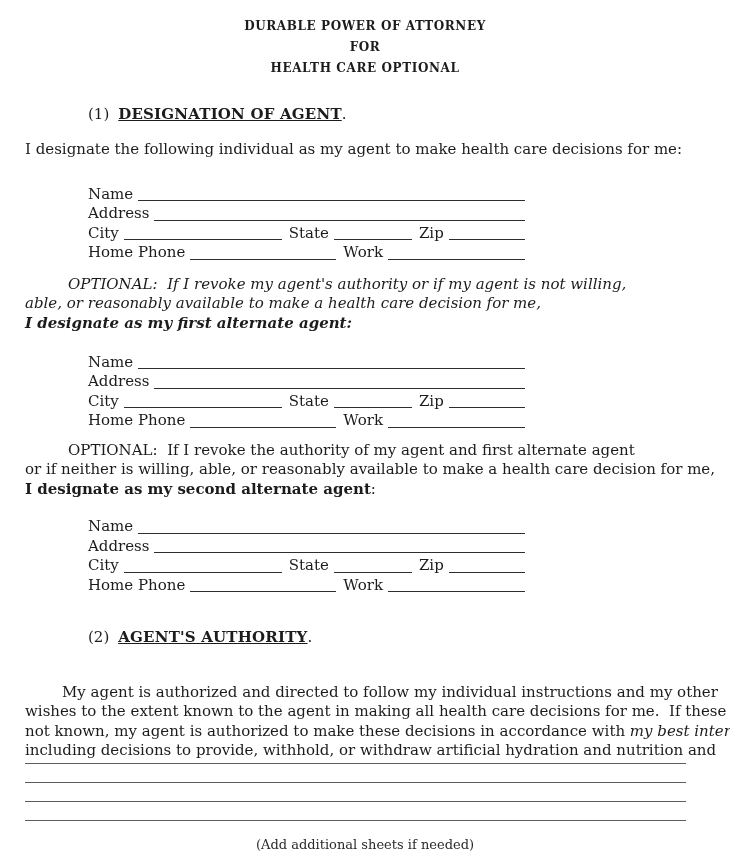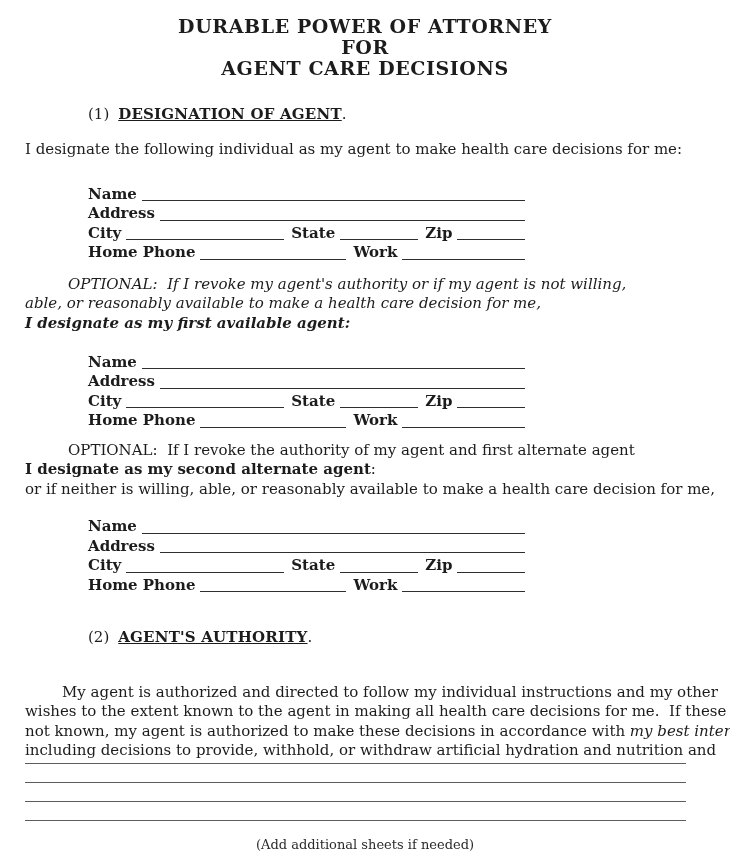--- a/index.html
+++ b/index.html
@@ -3,60 +3,60 @@
 <meta charset="utf-8">
 <style>
   * { margin: 0; padding: 0; box-sizing: border-box; }
   html, body { background: #ffffff; }
   body {
     width: 730px; height: 856px; overflow: hidden;
     font-family: "DejaVu Serif", "Liberation Serif", serif;
     font-size: 15px; line-height: 19.5px; color: #1c1c1c;
     padding: 16px 25px 0 25px;
   }
-  .title { text-align: center; font-weight: bold; font-size: 19px; line-height: 21px; letter-spacing: 0.6px; }
+  .title { text-align: center; font-weight: bold; font-size: 12px; line-height: 21px; letter-spacing: 0.6px; }
   .sec-heading { margin-left: 63px; white-space: pre; }
   .sec-heading .num { font-weight: normal; margin-right: 9px; }
   .sec-heading .hd { font-weight: bold; letter-spacing: 0.2px; text-decoration: underline; }
   .line { white-space: pre; }
   .intro { margin-top: 15.5px; }
   .indent-opt { padding-left: 43px; }
   .indent-par { padding-left: 37px; }
   .bold-line { font-weight: bold; }
   .bold-line .colon { font-weight: normal; }
   .opt1 { margin-top: 12px; font-style: italic; }
   .opt2 { margin-top: 10px; }
   .h1 { margin-top: 26px; }
   .h2 { margin-top: 33px; }
   .para2 { margin-top: 35px; }
   .fblock { width: 437px; margin-left: 63px; }
   .fblock.b1 { margin-top: 25px; }
   .fblock.b2 { margin-top: 19.5px; }
   .fblock.b3 { margin-top: 18px; }
   .frow { display: flex; align-items: flex-end; height: 19.5px; }
-  .frow .lbl { white-space: pre; margin-right: 5px; font-weight: bold; }
+  .frow .lbl { white-space: pre; margin-right: 5px; }
   .frow .lbl.mid { margin-left: 7px; }
   .ul { border-bottom: 1.4px solid #2e2e2e; height: 0; margin-bottom: 3px; }
   .ul.grow { flex: 1; }
   .ul.city-line { width: 158px; }
   .ul.state-line { width: 78px; }
   .ul.home-line { width: 146px; }
   .rules { margin-top: 2.5px; width: 661px; }
   .rule { height: 0; border-top: 1.6px solid #5c5c5c; margin-bottom: 18px; }
   .rule:last-child { margin-bottom: 0; }
   .footer-caption { margin-top: 15px; width: 680px; text-align: center; font-size: 13px; line-height: 17px; color: #2a2a2a; }
   .it { font-style: italic; }
 </style>
 </head>
 <body>
 
 <div class="title">
   <div>DURABLE POWER OF ATTORNEY</div>
   <div>FOR</div>
-  <div>AGENT CARE DECISIONS</div>
+  <div>HEALTH CARE OPTIONAL</div>
 </div>
 
 <div class="sec-heading h1"><span class="num">(1)</span><span class="hd">DESIGNATION OF AGENT</span><span>.</span></div>
 
 <div class="line intro">I designate the following individual as my agent to make health care decisions for me:</div>
 
 <div class="fblock b1">
   <div class="frow">
     <span class="lbl">Name</span>
     <span class="ul grow"></span>
@@ -77,21 +77,21 @@
     <span class="lbl">Home Phone</span>
     <span class="ul home-line"></span>
     <span class="lbl mid">Work</span>
     <span class="ul grow"></span>
   </div>
 </div>
 
 <div class="opt1">
   <div class="line indent-opt">OPTIONAL:  If I revoke my agent's authority or if my agent is not willing,</div>
   <div class="line">able, or reasonably available to make a health care decision for me,</div>
-  <div class="line bold-line">I designate as my first available agent:</div>
+  <div class="line bold-line">I designate as my first alternate agent:</div>
 </div>
 
 <div class="fblock b2">
   <div class="frow">
     <span class="lbl">Name</span>
     <span class="ul grow"></span>
   </div>
   <div class="frow">
     <span class="lbl">Address</span>
     <span class="ul grow"></span>
@@ -107,22 +107,22 @@
   <div class="frow">
     <span class="lbl">Home Phone</span>
     <span class="ul home-line"></span>
     <span class="lbl mid">Work</span>
     <span class="ul grow"></span>
   </div>
 </div>
 
 <div class="opt2">
   <div class="line indent-opt">OPTIONAL:  If I revoke the authority of my agent and first alternate agent</div>
+  <div class="line">or if neither is willing, able, or reasonably available to make a health care decision for me,</div>
   <div class="line bold-line"><span>I designate as my second alternate agent</span><span class="colon">:</span></div>
-  <div class="line">or if neither is willing, able, or reasonably available to make a health care decision for me,</div>
 </div>
 
 <div class="fblock b3">
   <div class="frow">
     <span class="lbl">Name</span>
     <span class="ul grow"></span>
   </div>
   <div class="frow">
     <span class="lbl">Address</span>
     <span class="ul grow"></span>

